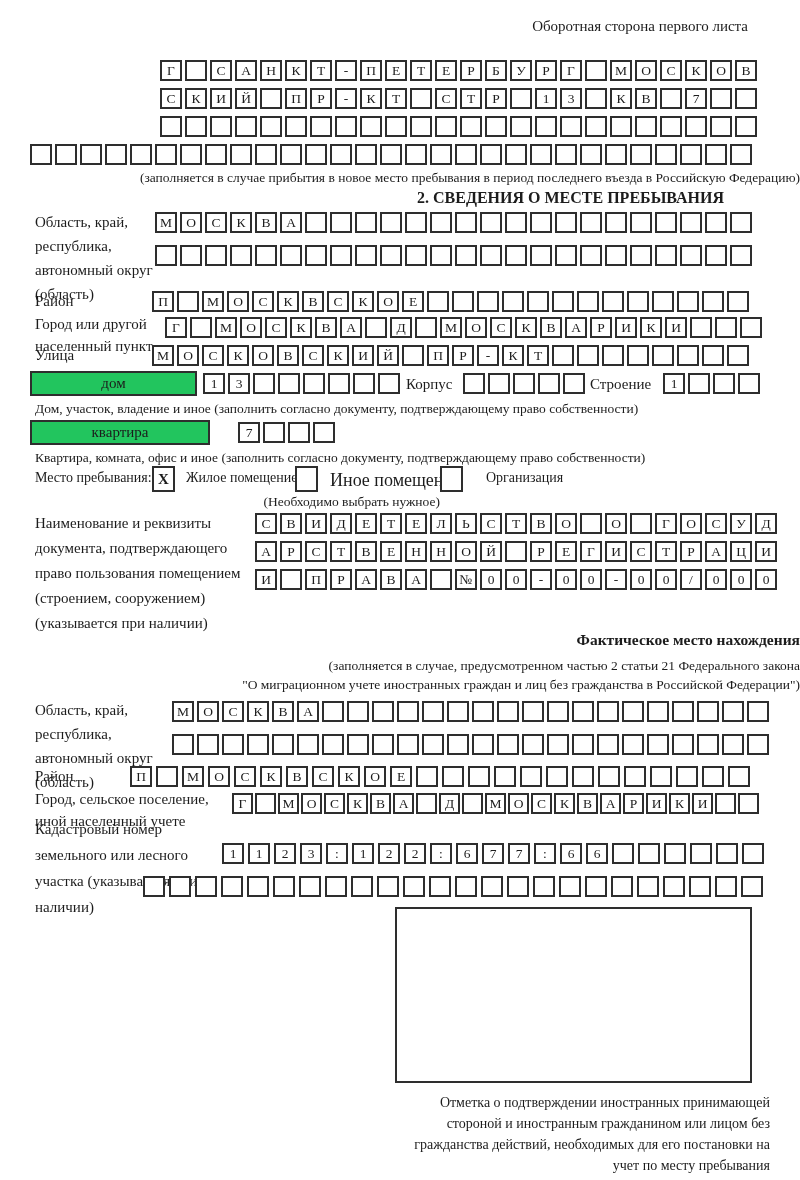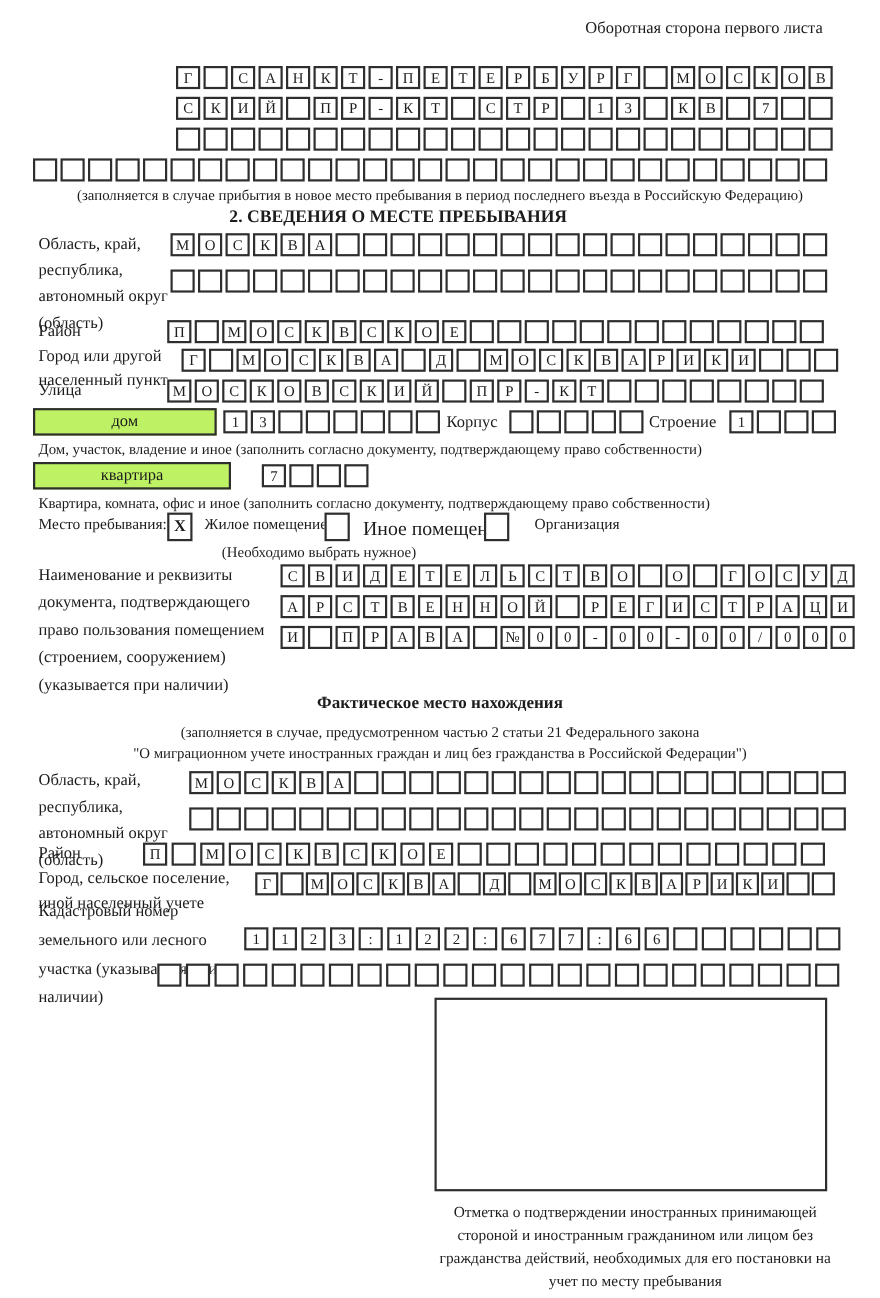--- a/index.html
+++ b/index.html
@@ -4,33 +4,33 @@
 <style>
   * { margin:0; padding:0; box-sizing:border-box; }
   body { background:#e8e8e8; font-family:"Liberation Serif","DejaVu Serif",serif; }
   .page {
     position:relative; width:800px; height:1180px; margin:0 auto;
     background:#ffffff; color:#1c1c1c; overflow:hidden;
   }
   .abs { position:absolute; }
   .lbl { font-size:15px; line-height:24px; }
   .note { font-size:13.5px; line-height:18px; }
-  .center { text-align:center; }
+  .center { text-align:right; }
   .bold { font-weight:bold; }
   .boxrow { position:absolute; display:flex; }
   .cell {
     flex:none; display:inline-flex; align-items:center; justify-content:center;
     width:22px; height:21px; border:2px solid #2e2e2e; margin-right:3px;
     font-size:13.5px; line-height:1; background:#fff;
   }
   .gapwide .cell { margin-right:4px; }
   .gapnarrow .cell { width:21px; margin-right:2px; }
   .label-box {
     position:absolute; display:flex; align-items:center; justify-content:center;
-    border:2px solid #2e2e2e; font-size:15px; background:#bef264; height:25px;
+    border:2px solid #2e2e2e; font-size:15px; background:#22c55e; height:25px;
   }
   .checkbox {
     position:absolute; display:flex; align-items:center; justify-content:center;
     width:23px; height:26px; border:2px solid #2e2e2e; font-size:15px; font-weight:bold;
     background:#fff;
   }
   .bigbox { position:absolute; border:2px solid #2e2e2e; background:#fff; }
   .title { font-size:16px; font-weight:bold; }
 </style>
 </head>

